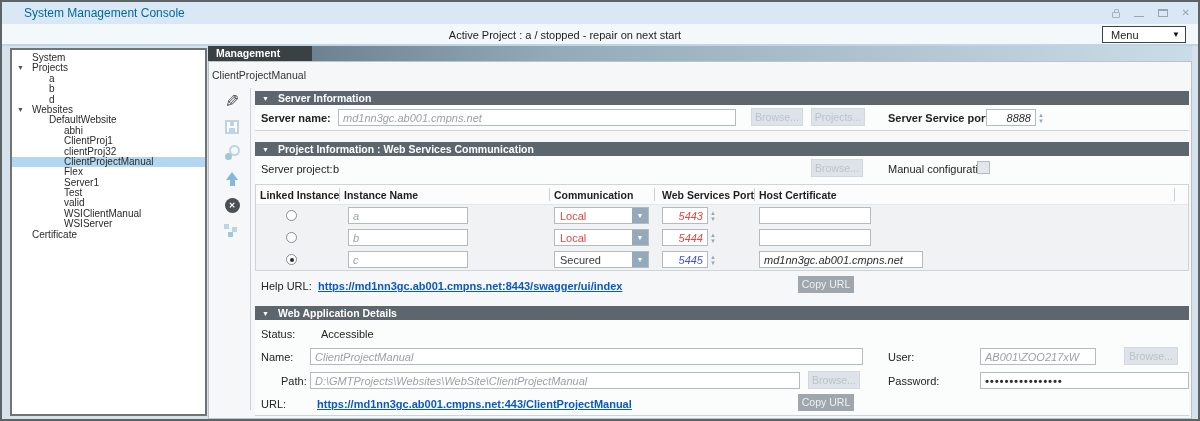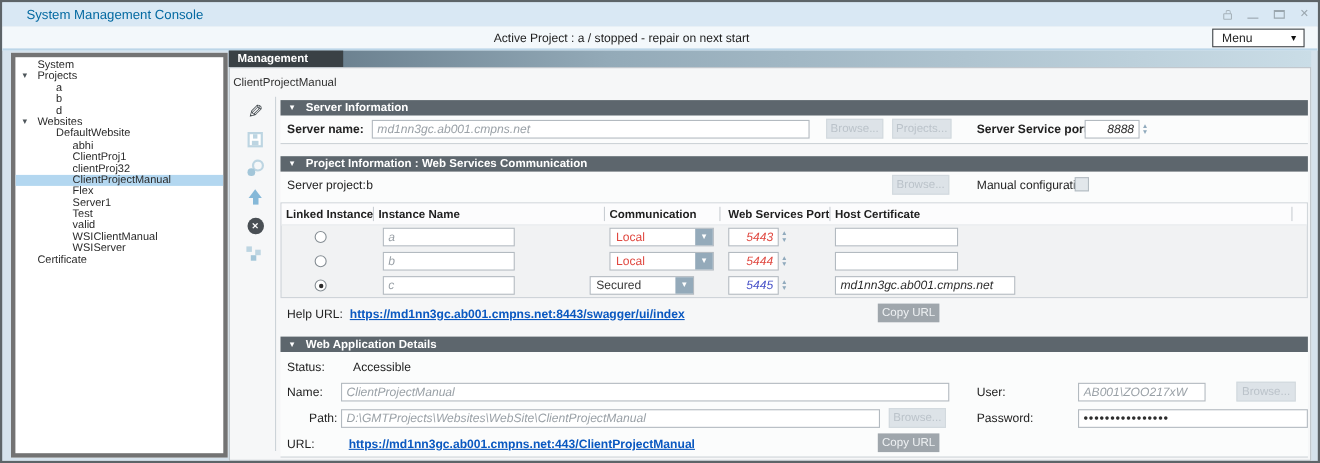--- a/index.html
+++ b/index.html
@@ -24,21 +24,21 @@
              border-bottom:2px solid #bcd6e8; }
   .status-text { position:absolute; left:0; right:70px; top:5px; text-align:center; color:#1d1d1d; }
   .menu-combo { position:absolute; right:12px; top:2px; width:84px; height:17px; background:#fff;
                 border:1px solid #3c4246; display:flex; align-items:center; cursor:pointer; }
   .menu-combo .mlabel { flex:1; padding-left:8px; font-size:11px; }
   .menu-combo .i-caret { padding-right:5px; font-size:8px; color:#111; }
   .i-caret::before { content:'\25BC'; }
 
   
   .tree-panel { position:absolute; left:8px; top:46px; width:197px; height:368px;
-                background:#fff; border:4px solid #737373; padding-top:3px; overflow:hidden; }
+                background:#fff; border:2px solid #737373; padding-top:3px; overflow:hidden; }
   .trow { position:relative; height:10.4px; line-height:10.4px; font-size:10px; color:#2a2a2a;
           cursor:default; white-space:nowrap; }
   .trow.sel { background:#b3d7f0; }
   .lvl1 { padding-left:20px; } .lvl2 { padding-left:37px; } .lvl3 { padding-left:52px; }
   .i-tri { position:absolute; font-size:7px; color:#4e565b; top:0; }
   .i-tri::before { content:'\25BC'; }
   .tri-a { left:5px; } .tri-b { left:22px; }
 
   
   .main-panel { position:absolute; left:206px; top:44px; width:984px; height:373px; }
@@ -265,21 +265,21 @@
             <span class="spin" style="left:454px; top:2px;">
                 <span class="i-su"></span>
                 <span class="i-sd"></span>
               </span>
             <input class="tb" style="left: 503px; top: 2px; width: 112px;" readonly="" value="">
           </div>
 
           <div class="g-row" style="top:64px;">
             <span class="radio on" style="left:30px; top:5px;"></span>
             <input class="tb" style="left: 92px; top: 2px; width: 120px;" readonly="" value="c">
-            <div class="dd" style="left:280px; top:2px; width:95px;">
+            <div class="dd" style="left:298px; top:2px; width:95px;">
               <span class="dd-txt dark" style="color:#3a3a3a;">Secured</span>
               <span class="dd-btn i-caret"></span>
             </div>
             <input class="tb port blue" style="left: 406px; top: 2px; width: 46px;" readonly="" value="5445">
             <span class="spin" style="left:454px; top:2px;">
                 <span class="i-su"></span>
                 <span class="i-sd"></span>
               </span>
             <input class="tb dark" style="top: 2px; left: 503px; width: 164px;" readonly="" value="md1nn3gc.ab001.cmpns.net">
           </div>

